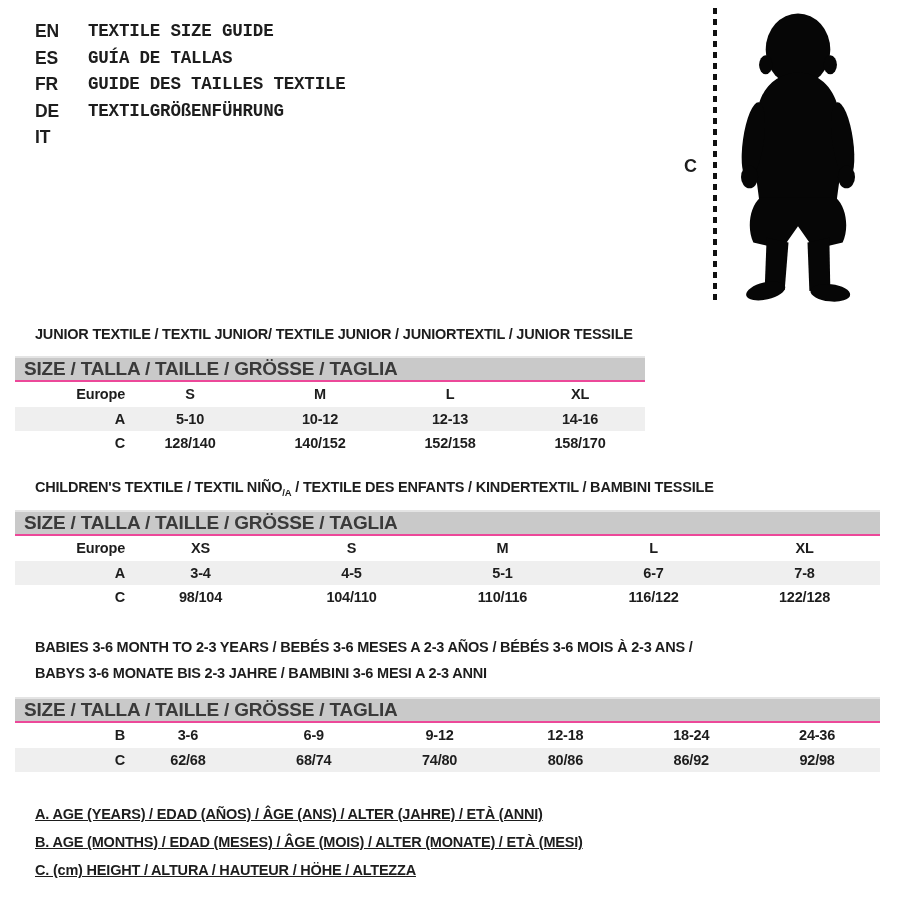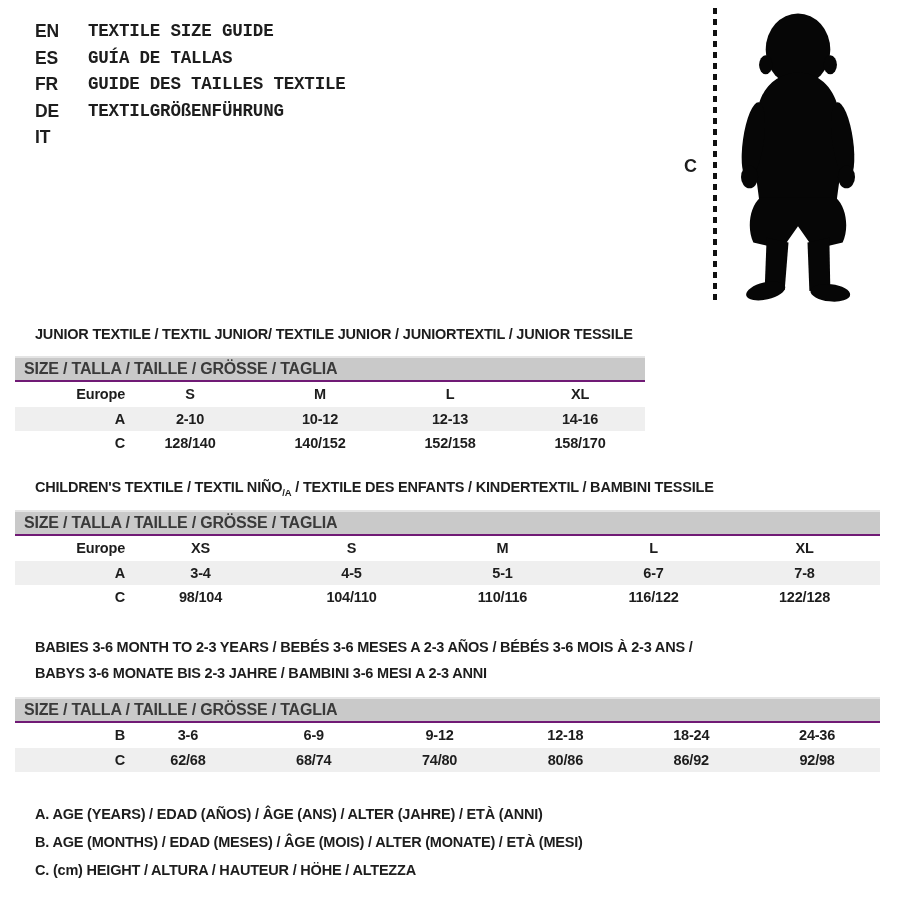--- a/index.html
+++ b/index.html
@@ -37,37 +37,37 @@
   
   .section-title { position:absolute; left:35px; font-size:14.5px; white-space:nowrap; }
   .section-title .sub { font-size:9.5px; vertical-align:sub; }
   .title-two-line { line-height:26px; }
 
   
   .size-section { position:absolute; left:15px; }
   .size-bar {
     background:#c9c9c9;
     border-top:2px solid #e4e4e4;
-    border-bottom:2px solid #701a75;
+    border-bottom:2px solid #ec4899;
     height:26px; line-height:22px;
     padding-left:9px;
-    font-size:16px; color:#3a3a3a;
+    font-size:19px; color:#3a3a3a;
   }
   table.size-table { border-collapse:collapse; table-layout:fixed; width:100%; }
   table.size-table td {
     height:24.5px;
     font-size:14.5px; font-weight:700;
     text-align:center; vertical-align:middle;
     white-space:nowrap;
   }
   table.size-table td.row-label { text-align:right; padding-left:9px; }
   tr.row-shaded td { background:#efefef; }
 
   
-  .legend { position:absolute; left:35px; top:800px; font-size:14.5px; line-height:28px; }
+  .legend { position:absolute; left:35px; top:800px; font-size:14.5px; line-height:28px;text-decoration:underline; }
   .legend div { white-space:nowrap; }
 </style>
 </head>
 <body>
 
 <div class="page">
 
   <div class="lang-block">
     <div class="lang-row">
       <span class="lang-code">EN</span>
@@ -129,21 +129,21 @@
       <tbody>
           <tr>
         <td class="row-label">Europe</td>
         <td>S</td>
         <td>M</td>
         <td>L</td>
         <td>XL</td>
       </tr>
       <tr class="row-shaded">
         <td class="row-label">A</td>
-        <td>2-10</td>
+        <td>5-10</td>
         <td>10-12</td>
         <td>12-13</td>
         <td>14-16</td>
       </tr>
       <tr>
         <td class="row-label">C</td>
         <td>128/140</td>
         <td>140/152</td>
         <td>152/158</td>
         <td>158/170</td>

